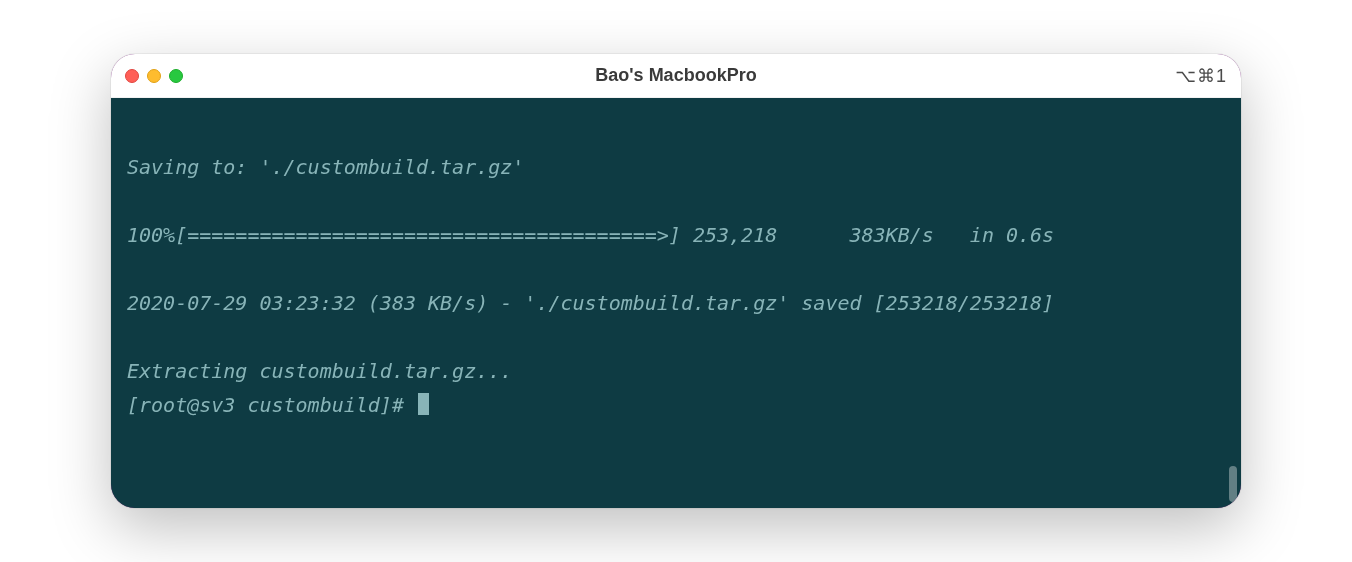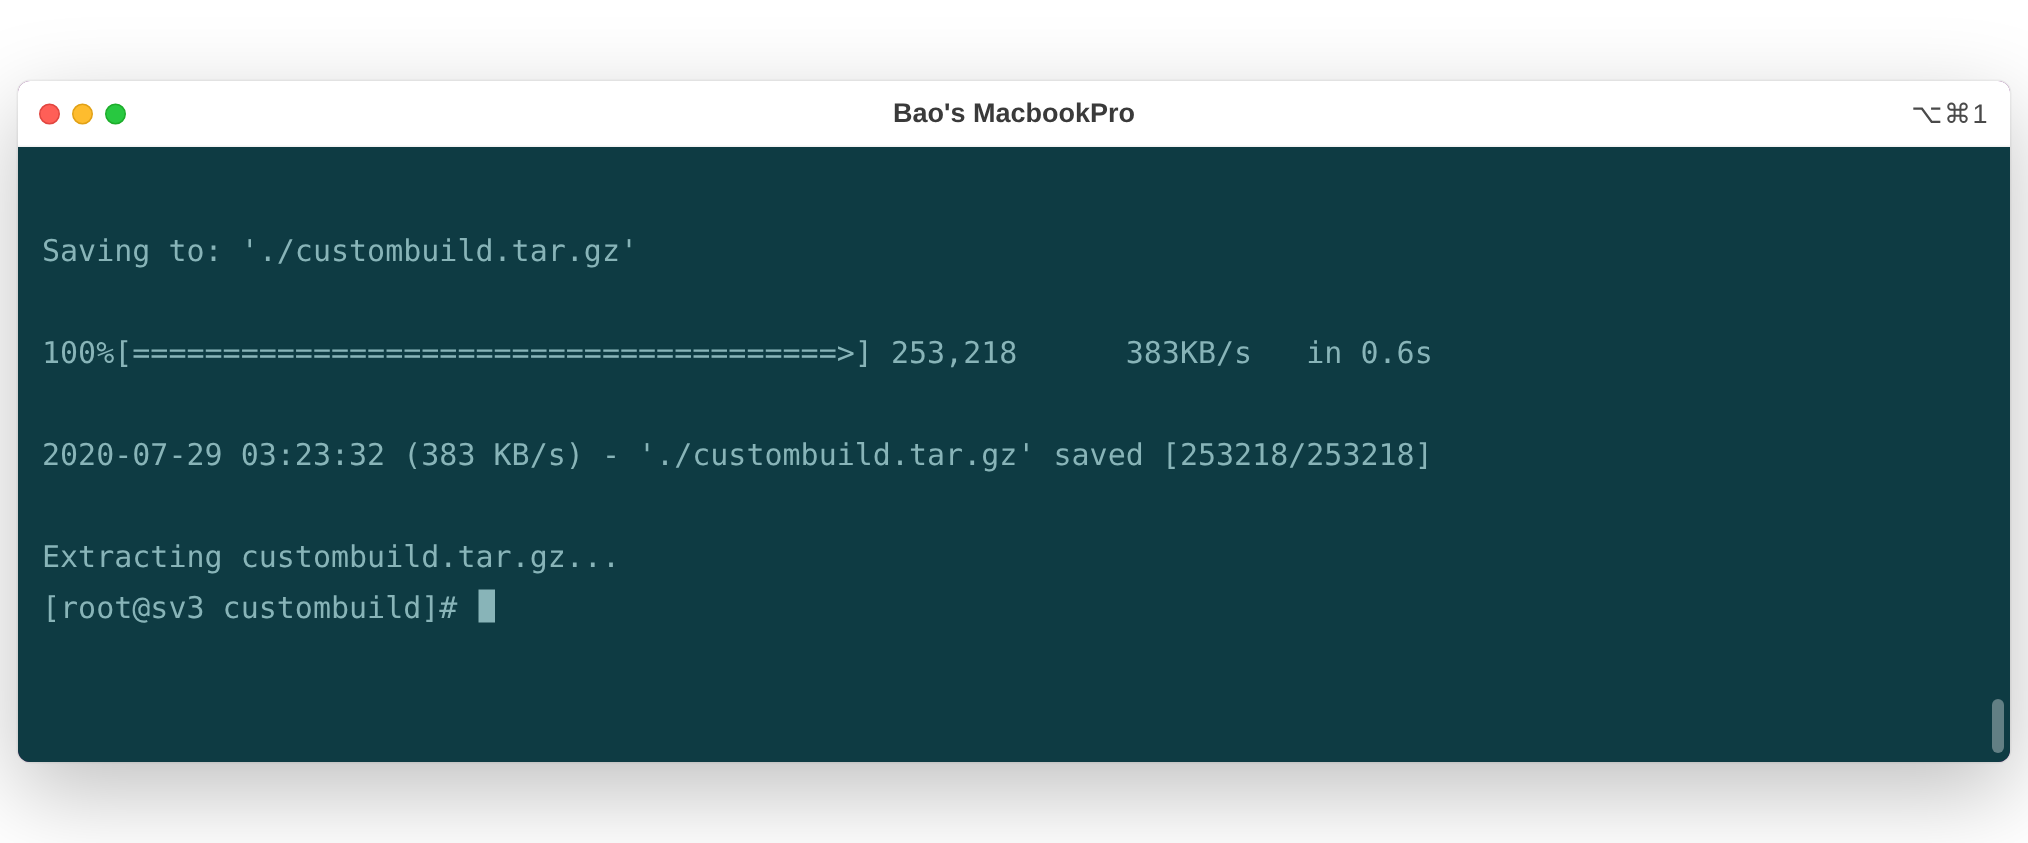--- a/index.html
+++ b/index.html
@@ -6,22 +6,22 @@
     body {
       width: 1352px;
       height: 562px;
       background: #ffffff;
       font-family: -apple-system, BlinkMacSystemFont, "Segoe UI", sans-serif;
       display: flex;
       align-items: center;
       justify-content: center;
     }
     .window {
-      width: 1328px;
-      border-radius: 8px;
+      width: 1130px;
+      border-radius: 24px;
       overflow: hidden;
       box-shadow: 0 20px 60px rgba(0,0,0,0.25), 0 0 0 1px rgba(0,0,0,0.05);
       background: #701a75;
     }
     .titlebar {
       height: 44px;
       background: #ffffff;
       display: flex;
       align-items: center;
       padding: 0 14px;
@@ -60,20 +60,21 @@
     .terminal {
       background: #0e3b43;
       color: #88b4b8;
       font-family: "SF Mono", ui-monospace, Menlo, Consolas, monospace;
       font-size: 20px;
       line-height: 1.7;
       padding: 18px 16px 18px 16px;
       min-height: 290px;
       position: relative;
       white-space: pre;
+      font-style: italic;
     }
     .terminal .line { white-space: pre; }
     .cursor-block {
       display: inline-block;
       width: 11px;
       height: 22px;
       background: #88b4b8;
       vertical-align: -3px;
       margin-left: 2px;
     }

